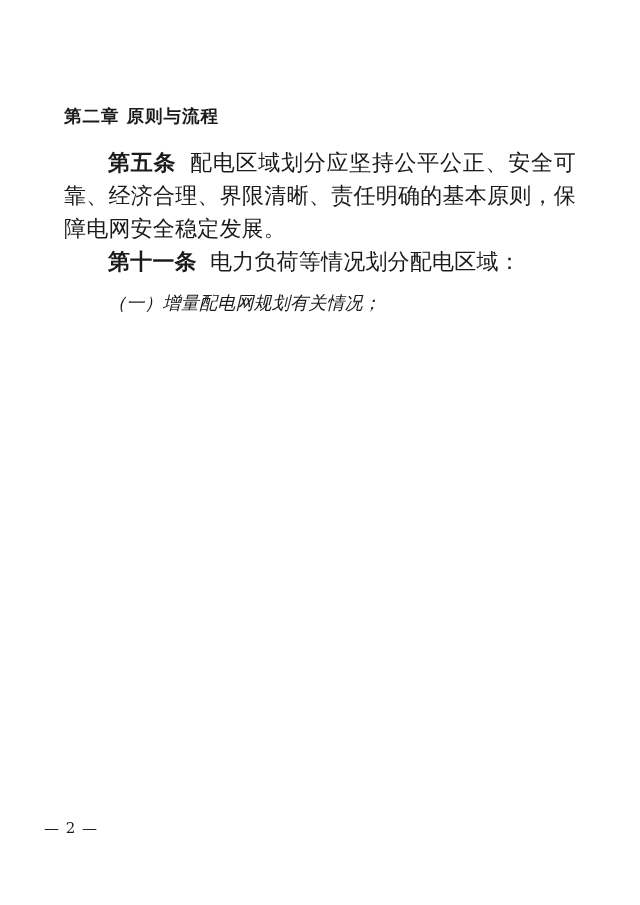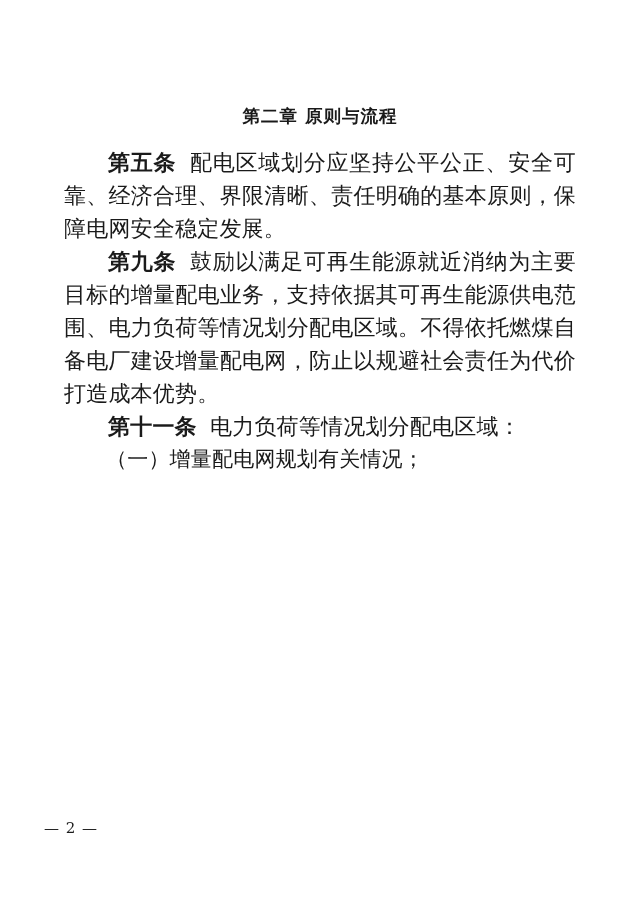--- a/index.html
+++ b/index.html
@@ -21,21 +21,20 @@
     box-sizing: border-box;
     padding: 0;
   }
   .content {
     position: absolute;
     left: 64px;
     top: 104px;
     width: 512px;
   }
   .chapter-title {
-    text-align: center;
     font-size: 17.5px;
     font-weight: bold;
     letter-spacing: 1px;
     margin: 0 0 18px 0;
     font-family: "DejaVu Serif", "Liberation Serif", serif;
   }
   .para {
     font-size: 22px;
     line-height: 33px;
     text-align: justify;
@@ -45,25 +44,26 @@
     letter-spacing: 0.2px;
   }
   .para .art-no {
     font-weight: bold;
   }
   .para .gap {
     display: inline-block;
     width: 0.6em;
   }
   .sub-item {
-    font-size: 21px;
+    font-size: 18px;
     line-height: 33px;
-    margin: 0;
+    margin: 8px;
     text-indent: 2em;
     letter-spacing: 0.2px;
+    font-style: italic;
   }
   .page-number {
     position: absolute;
     left: 44px;
     bottom: 68px;
     font-size: 15px;
     letter-spacing: 1px;
     color: #1a1a1a;
     font-family: "DejaVu Serif", "Liberation Serif", serif;
   }
@@ -76,23 +76,20 @@
 
     <h1 class="chapter-title">第二章  原则与流程</h1>
 
     <p class="para">
       <span class="art-no">第五条</span><span class="gap"></span><span>配电区域划分应坚持公平公正、安全可靠、经济合理、界限清晰、责任明确的基本原则，保障电网安全稳定发展。</span>
     </p>
 
 
 
 
-    <p class="para">
-      <span class="art-no">第九条</span><span class="gap"></span><span>鼓励以满足可再生能源就近消纳为主要目标的增量配电业务，支持依据其可再生能源供电范围、电力负荷等情况划分配电区域。不得依托燃煤自备电厂建设增量配电网，防止以规避社会责任为代价打造成本优势。</span>
-    </p>
 
 
     <p class="para">
       <span class="art-no">第十一条</span><span class="gap"></span><span>电力负荷等情况划分配电区域：</span>
     </p>
 
     <p class="sub-item">（一）增量配电网规划有关情况；</p>
 
   </div>
 

